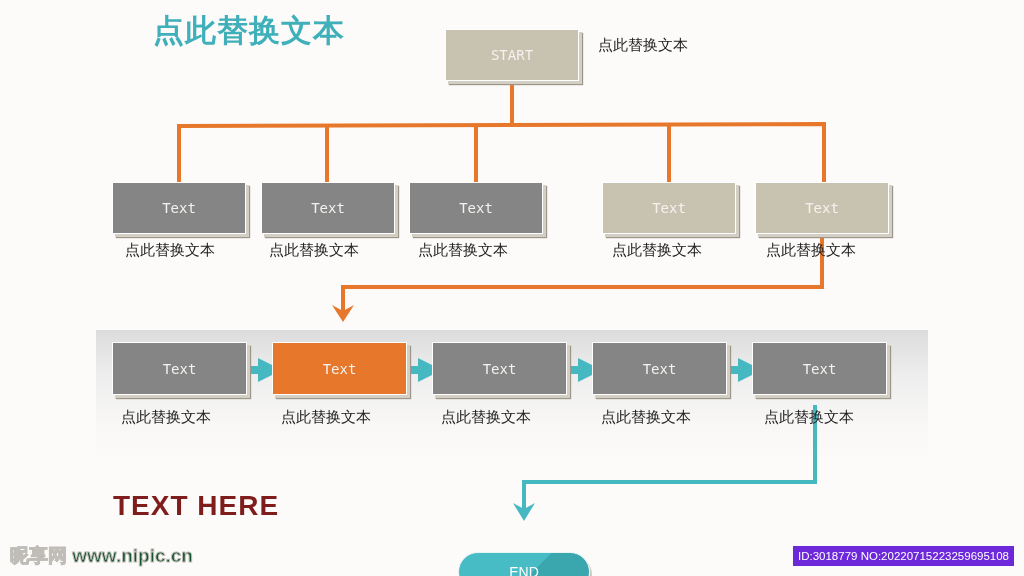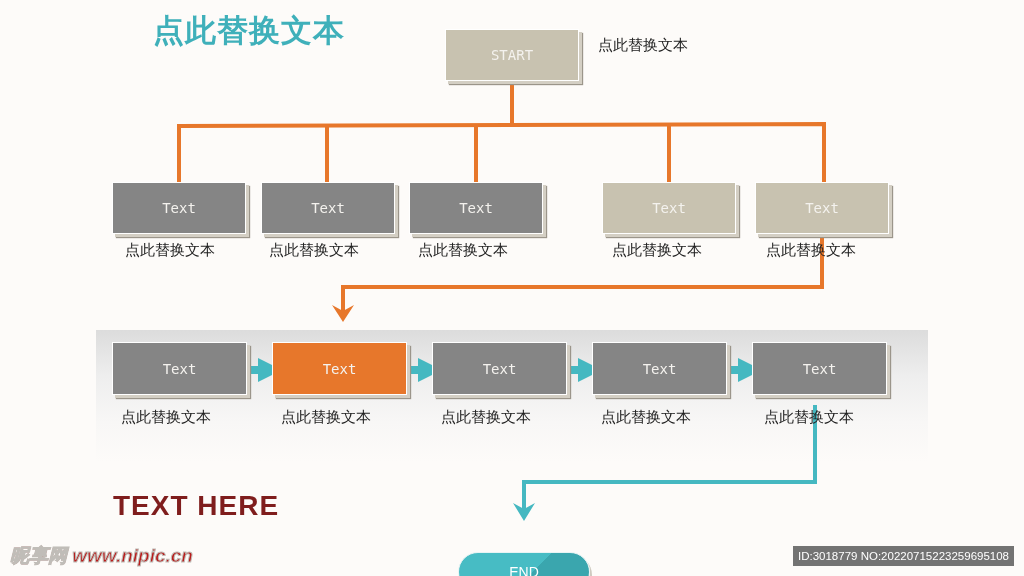--- a/index.html
+++ b/index.html
@@ -15,23 +15,23 @@
   .orange { background:#e7772b; }
   .cap { position:absolute; font-size:15px; color:#222; white-space:nowrap; }
   .band { left:96px; top:330px; width:832px; height:132px;
           background:linear-gradient(#dcdcdc 0%, #eeeeee 35%, #f8f7f6 70%, #fdfbf9 100%); }
   .texthere { left:113px; top:490px; font-size:28px; font-weight:bold; color:#7f1d1d;
               font-family:"Liberation Sans", sans-serif; letter-spacing:1px; }
   .endbtn { left:458px; top:524px; width:132px; height:40px; border-radius:20px;
             background:linear-gradient(135deg,#47bcc4 55%,#3aa6ae 55%);
             box-shadow:2px 3px 0 #cfcac0; color:#fff; font-size:14px; font-family:"Liberation Sans",sans-serif;
             display:flex; align-items:center; justify-content:center; border:1px solid #e8f4f4; box-sizing:border-box;margin-top:28px; }
-  .wm { left:10px; top:543px; font-size:19px; color:#b91c1c; font-weight:bold; font-style:italic;
+  .wm { left:10px; top:543px; font-size:19px; color:#14532d; font-weight:bold; 
         -webkit-text-stroke:1px #c0bdb8; font-family:"Liberation Sans", sans-serif; }
-  .idbar { left:793px; top:546px; width:221px; height:20px; background:#737373; color:#fff;
+  .idbar { left:793px; top:546px; width:221px; height:20px; background:#6d28d9; color:#fff;
            font-size:11.5px; display:flex; align-items:center; justify-content:center;
            font-family:"Liberation Sans", sans-serif; }
   svg.lines { position:absolute; left:0; top:0; }
 </style>
 </head>
 <body>
 
 <div class="abs band"></div>
 
 <svg class="lines" width="1024" height="576">

